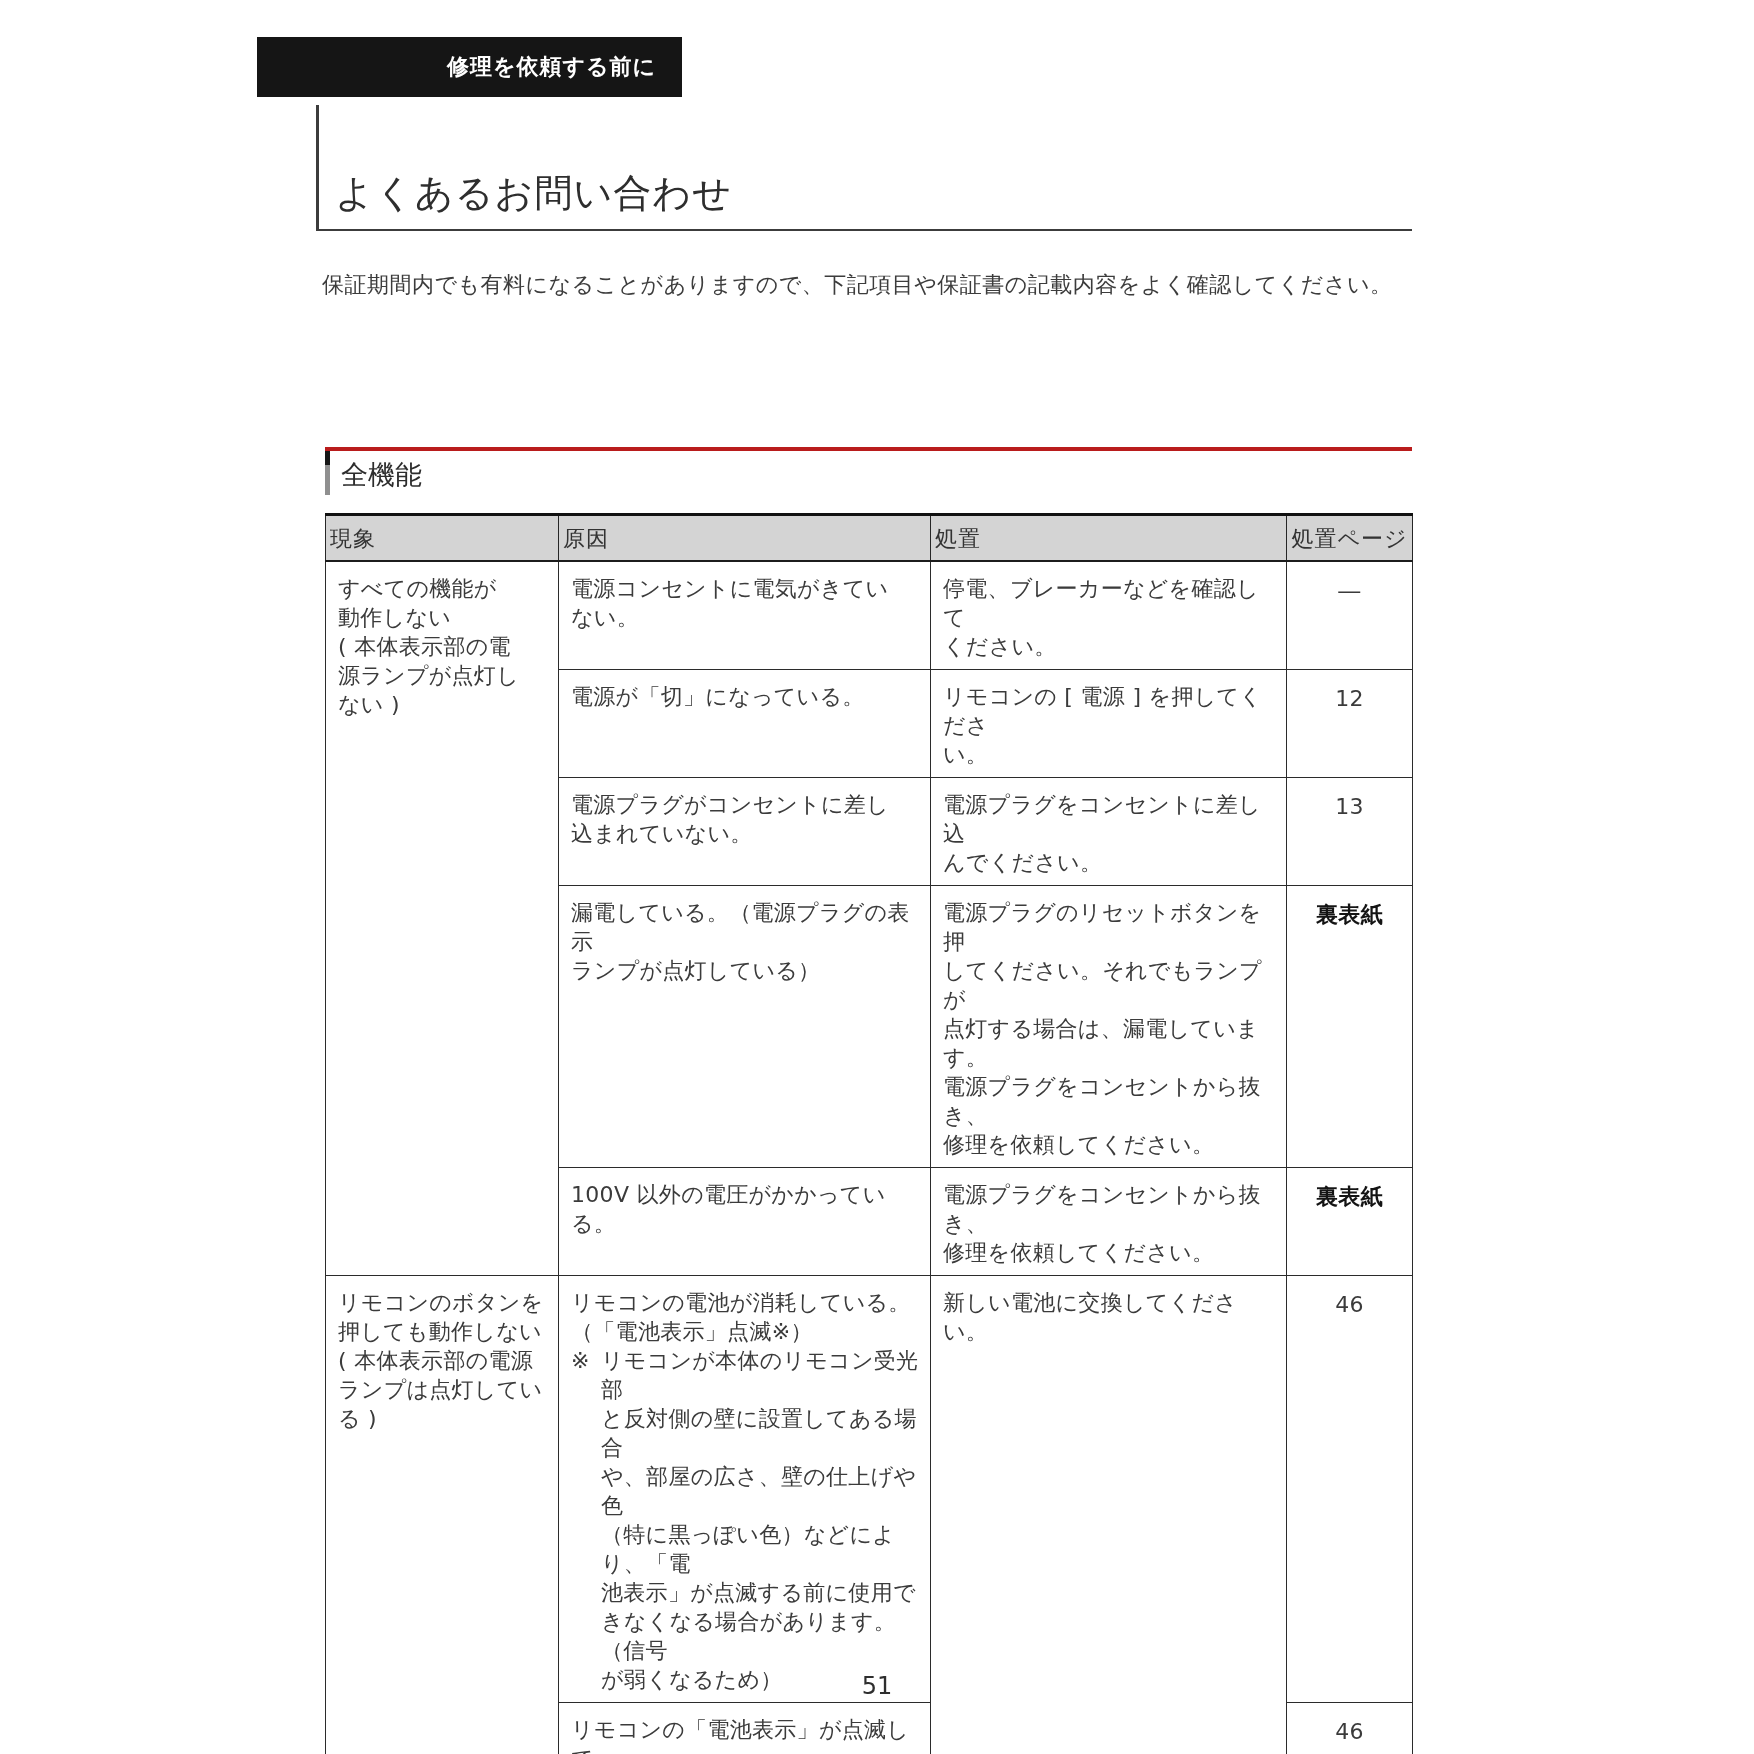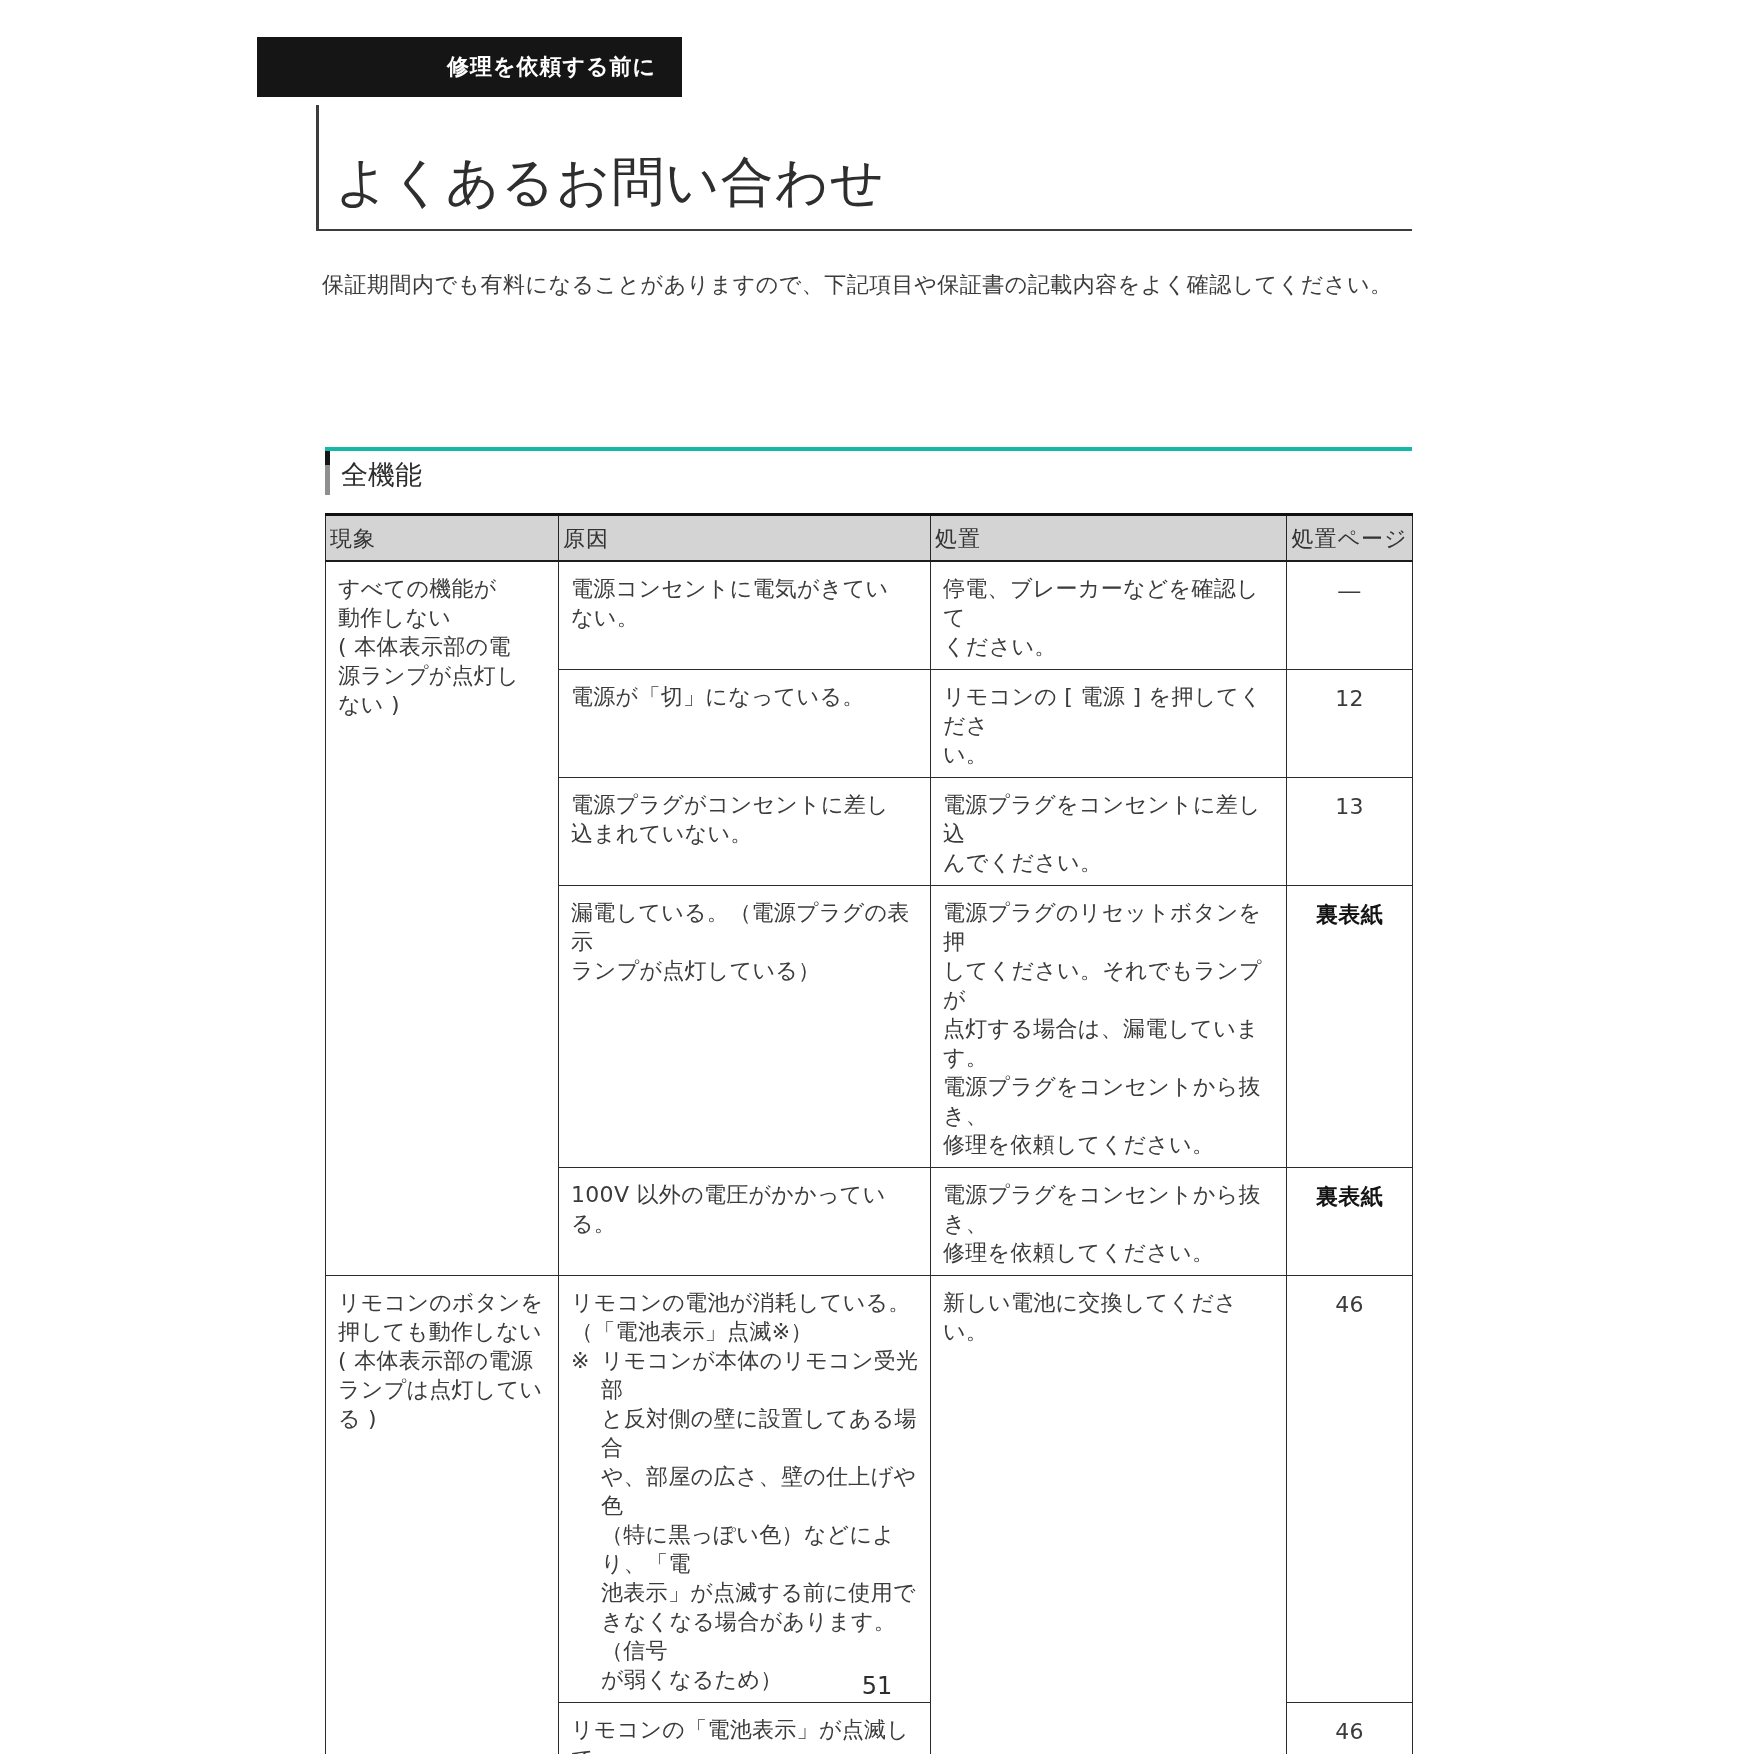--- a/index.html
+++ b/index.html
@@ -21,27 +21,27 @@
   }
 
   
   .title-block {
     left:316px; top:105px; width:1096px; height:126px;
     border-left:3px solid #3c3c3c; border-bottom:2px solid #3c3c3c;
     box-sizing:border-box;
     display:flex; align-items:flex-end;
     padding:0 0 10px 16px;
   }
-  .page-title { margin:0; font-size:53px; font-weight:normal; color:#2e2e2e; letter-spacing:1px; }
+  .page-title { margin:0; font-size:38px; font-weight:normal; color:#2e2e2e; letter-spacing:1px; }
 
   
   .intro { left:322px; top:269px; font-size:22px; line-height:31px; color:#3c3c3c; letter-spacing:0.5px; }
 
   
-  .section-block { left:325px; top:447px; width:1087px; border-top:4px solid #14b8a6; box-sizing:border-box; }
+  .section-block { left:325px; top:447px; width:1087px; border-top:4px solid #b91c1c; box-sizing:border-box; }
   .section-title { position:relative; font-size:27px; color:#2d2d2d; padding:6px 0 10px 16px; }
   .section-title::before { content:""; position:absolute; left:0; top:0; bottom:8px; width:5px; background:#8f8f8f; }
   .section-title::after  { content:""; position:absolute; left:0; top:0; width:5px; height:14px; background:#161616; }
 
   
   table.faq {
     left:325px; top:513px; width:1087px;
     border-collapse:collapse; table-layout:fixed;
     border:1px solid #262626; border-top:3px solid #111111;
     font-size:22px; line-height:29px;

